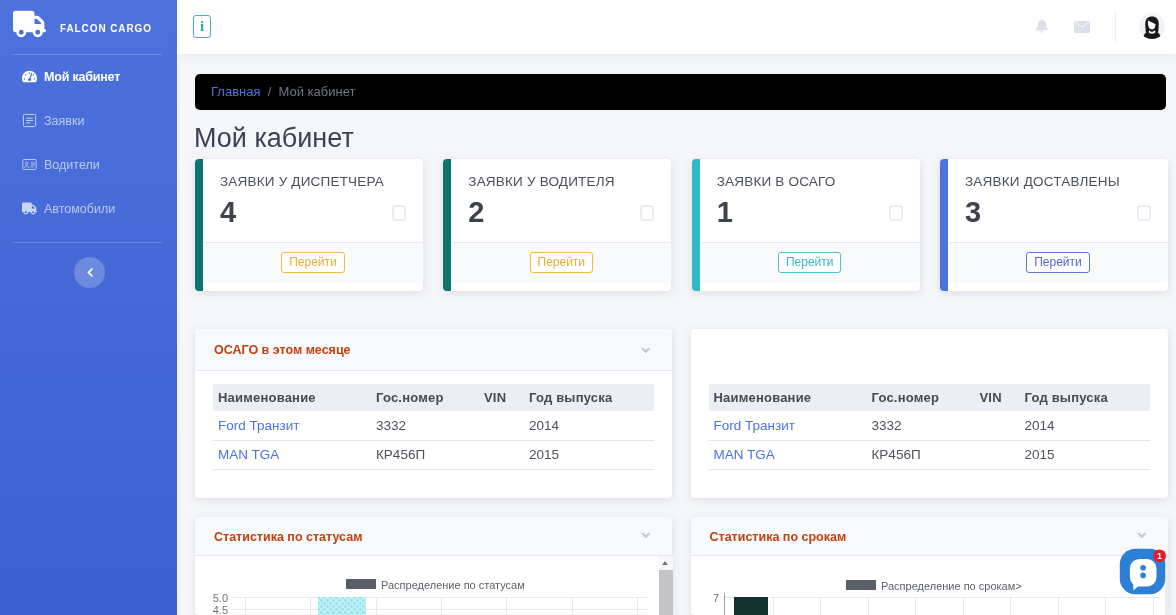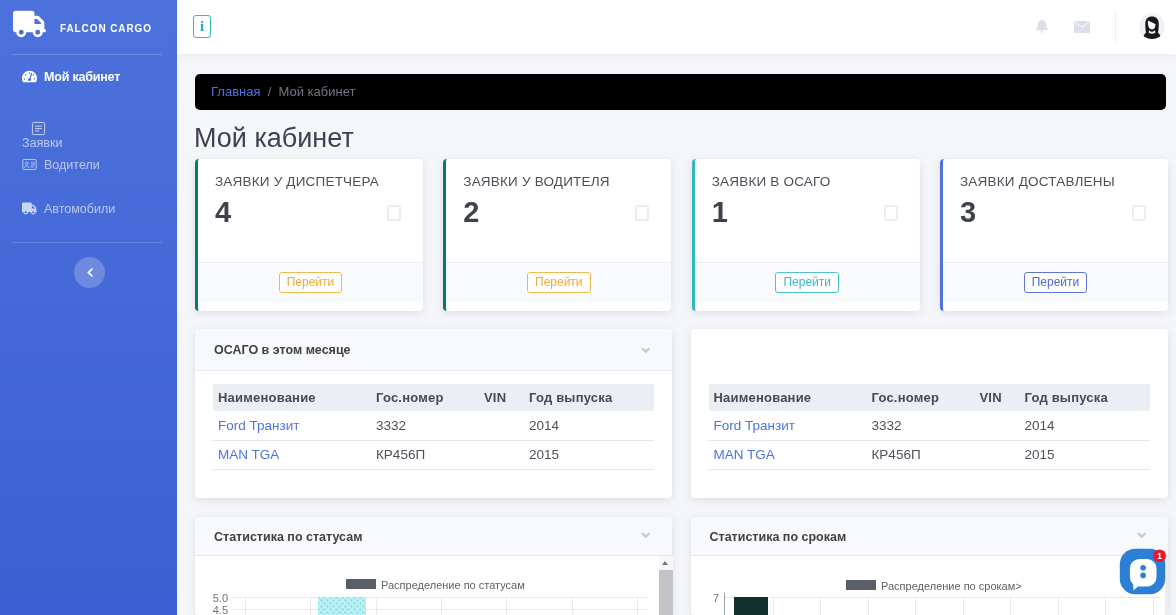--- a/index.html
+++ b/index.html
@@ -30,41 +30,41 @@
   .tbi { position:absolute; top:0; }
   #vline { position:absolute; left:938px; top:11px; width:1px; height:31px; background:#eceef3; }
 
   
   #bc { position:absolute; left:195px; top:74px; width:971px; height:36px; background:#000000; border-radius:5px;
     font-size:13px; line-height:36px; padding-left:16px; color:#71757f; }
   #bc a { color:#4e73df; text-decoration:none; }
   #h1 { position:absolute; left:194px; top:122.5px; font-size:27px; color:#3d4153; }
 
   
-  .card { position:absolute; top:159px; width:228px; height:152px; background:#fff; border-radius:4px;
-    box-shadow:0 2px 8px rgba(58,59,69,.13); border-left:3px solid #0f766e; }
+  .card { position:absolute; top:159px; width:228px; height:132px; background:#fff; border-radius:4px;
+    box-shadow:0 2px 8px rgba(58,59,69,.13); border-left:8px solid #0f766e; }
   .card .t { position:absolute; left:17px; top:15px; font-size:13.5px; color:#4b4f58; letter-spacing:.2px; }
   .card .n { position:absolute; left:17px; top:36.5px; font-size:29px; font-weight:bold; color:#3e424d; }
   .card .ghost { position:absolute; left:189px; top:46px; width:14px; height:16px; border:2px solid #f1ebe8;
     border-radius:3px; background:#fff; }
   .card.teal .ghost, .card.blue .ghost { border-color:#eceef5; }
   .card .foot { position:absolute; left:0; right:0; bottom:8px; height:41px; background:#f9fafc;
     border-top:1px solid #e9ebf2; border-radius:0 0 4px 0; text-align:center; }
   .card .btn { display:inline-block; margin-top:9px; padding:0 7px; height:21px; line-height:19px;
     font-size:12px; border:1px solid #f1b84c; border-radius:3px; color:#eda93b; background:#fff; }
   .card.teal { border-left-color:#30b8c4; }
   .card.teal .btn { border-color:#4cc4cd; color:#38b6c4; }
   .card.blue { border-left-color:#4e73df; }
   .card.blue .btn { border-color:#6076d8; color:#4e68cf; }
 
   
   .panel { position:absolute; background:#fff; border-radius:4px; box-shadow:0 2px 8px rgba(58,59,69,.13); }
   .phead { position:absolute; left:0; right:0; top:0; background:#f8f9fc; border-bottom:1px solid #e3e6f0;
     border-radius:4px 4px 0 0; }
-  .phead .pt { position:absolute; left:19px; font-size:12.5px; font-weight:bold; color:#404040; }
+  .phead .pt { position:absolute; left:19px; font-size:12.5px; font-weight:bold; color:#c2410c; }
   .phead svg.chev { position:absolute; right:21.5px; width:9.5px; height:6.5px; }
 
   table.tbl { border-collapse:collapse; table-layout:fixed; width:441px; font-size:13.5px; }
   table.tbl th { background:#eceef6; text-align:left; font-size:13px; color:#464a53; height:27px; padding:0 0 0 5px; letter-spacing:.2px; }
   table.tbl td { height:29px; padding:0 0 0 5px; color:#4d5159; border-bottom:1px solid #e3e6f0; }
   table.tbl a { color:#4e73df; text-decoration:none; }
 
   
   .legbox { position:absolute; width:30px; height:10px; background:#585f66; }
   .legtxt { position:absolute; font-size:11px; color:#5d6268; }
@@ -91,21 +91,21 @@
     <span>FALCON CARGO</span>
   </div>
   <div class="sdiv" style="top:54px;"></div>
 
   <div class="mitem active" style="top:69px;">
     <svg viewBox="0 0 576 512" fill="#fff">
         <path d="M288 32C128.94 32 0 160.94 0 320c0 52.8 14.25 102.26 39.06 144.8 5.61 9.62 16.3 15.2 27.44 15.2h443c11.14 0 21.83-5.58 27.44-15.2C561.75 422.26 576 372.8 576 320c0-159.06-128.94-288-288-288zm0 64c14.71 0 26.58 10.13 30.32 23.65-1.11 2.26-2.64 4.23-3.45 6.67l-9.22 27.67c-5.13 3.49-10.97 6.01-17.64 6.01-17.67 0-32-14.33-32-32S270.33 96 288 96zM96 384c-17.67 0-32-14.33-32-32s14.33-32 32-32 32 14.33 32 32-14.33 32-32 32zm48-160c-17.67 0-32-14.33-32-32s14.33-32 32-32 32 14.33 32 32-14.33 32-32 32zm246.77-72.41l-61.33 184C343.13 347.33 352 364.54 352 384c0 11.72-3.38 22.55-8.88 32H232.88c-5.5-9.45-8.88-20.28-8.88-32 0-33.94 26.5-61.43 59.9-63.59l61.34-184.01c4.17-12.56 17.73-19.45 30.36-15.17 12.57 4.19 19.35 17.79 15.17 30.36zm14.66 57.2l15.52-46.55c3.47-1.29 7.13-2.23 11.05-2.23 17.67 0 32 14.33 32 32s-14.33 32-32 32c-11.38-.01-21.25-6.1-26.57-15.22zM480 384c-17.67 0-32-14.33-32-32s14.33-32 32-32 32 14.33 32 32-14.33 32-32 32z"></path>
       </svg>
     <span>Мой кабинет</span>
   </div>
-  <div class="mitem" style="top:121px;flex-direction:column;">
+  <div class="mitem" style="top:113px;">
     <svg viewBox="0 0 512 512" fill="none" stroke="#fff" stroke-width="32">
         <rect x="48" y="48" width="416" height="416" rx="40"></rect>
         <path d="M140 176h232M140 256h232M140 336h140"></path>
       </svg>
     <span>Заявки</span>
   </div>
   <div class="mitem" style="top:157px;">
     <svg viewBox="0 0 576 512" fill="none" stroke="#fff" stroke-width="32">
         <rect x="32" y="64" width="512" height="384" rx="40"></rect>
         <circle cx="180" cy="208" r="48"></circle>

